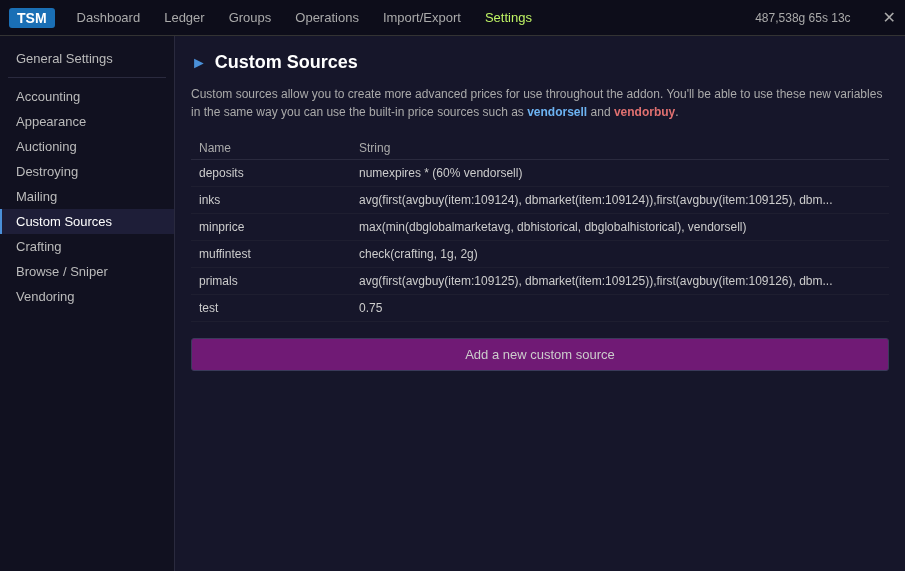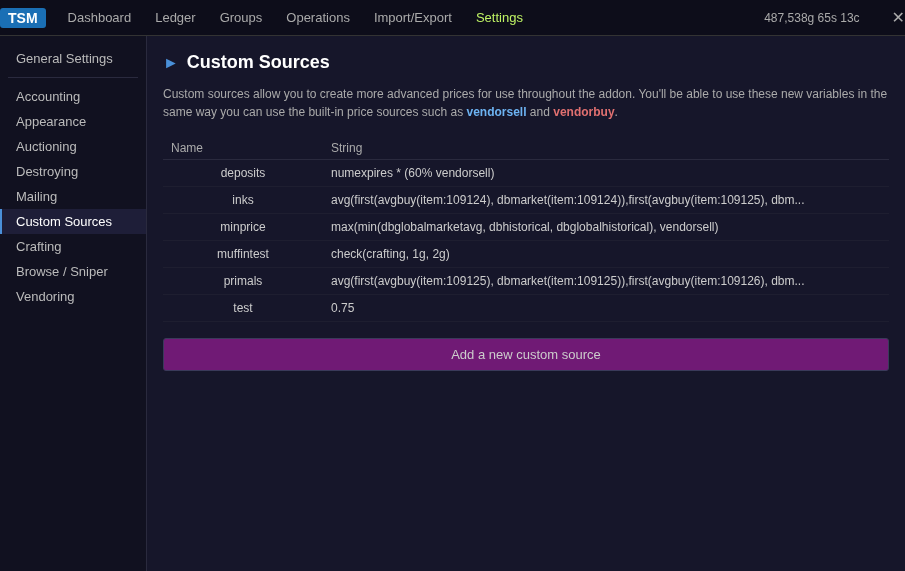--- a/index.html
+++ b/index.html
@@ -12,21 +12,21 @@
       overflow: hidden;
       font-size: 13px;
     }
 
     
     .topbar {
       display: flex;
       align-items: center;
       background: #0d0d1a;
       height: 36px;
-      padding: 0 0;
+      padding: 0 9px;
       border-bottom: 1px solid #333;
     }
     .topbar-logo {
       background: #1a6fb5;
       color: #fff;
       font-weight: bold;
       font-size: 14px;
       padding: 2px 8px;
       border-radius: 3px;
       margin-right: 12px;
@@ -59,21 +59,21 @@
     }
 
     
     .main-layout {
       display: flex;
       height: calc(571px - 36px);
     }
 
     
     .sidebar {
-      width: 147px;
+      width: 175px;
       background: #111120;
       padding: 8px 0;
       border-right: 1px solid #2a2a3e;
       overflow-y: auto;
     }
     .sidebar-section {
       padding: 2px 0;
     }
     .sidebar-item {
       padding: 5px 16px;
@@ -145,21 +145,21 @@
       font-size: 12px;
       padding: 4px 8px;
       border-bottom: 1px solid #2a2a3e;
     }
     .sources-table td {
       padding: 6px 8px;
       color: #ccc;
       font-size: 12px;
       border-bottom: 1px solid #1e1e30;
     }
-    .col-name { width: 160px; color: #ddd; text-align: center; }
+    .col-name { width: 160px; color: #ddd; }
     .col-string { color: #bbb; overflow: hidden; text-overflow: ellipsis; white-space: nowrap; max-width: 550px; }
 
     
     .add-btn {
       display: block;
       width: 100%;
       margin-top: 16px;
       padding: 8px;
       background: #701a75;
       border: 1px solid #3a3a5a;

